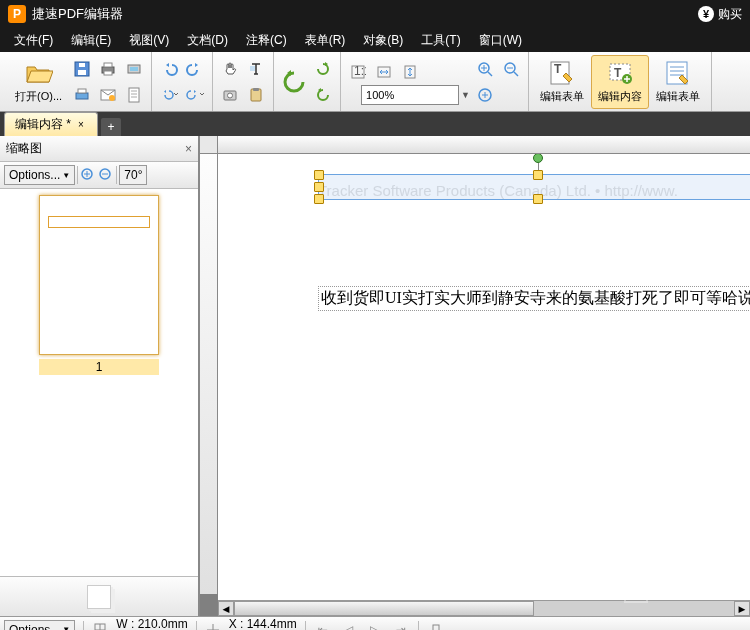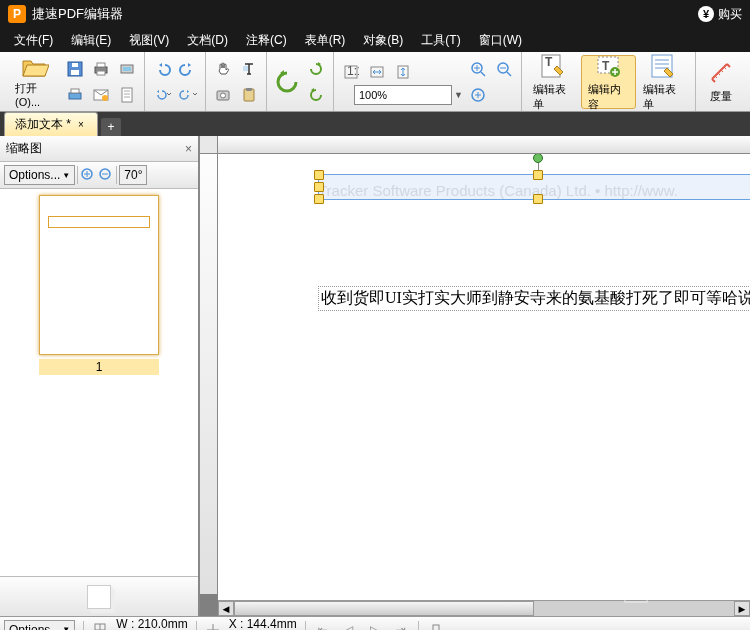--- a/index.html
+++ b/index.html
@@ -330,36 +330,25 @@
             <rect x="3" y="3" width="20" height="22" fill="#fff" stroke="#6a9ad0"></rect>
             <path d="M6 8h14M6 12h14M6 16h14" stroke="#6a9ad0"></path>
             <path d="M18 16l6 6-3 3-6-6z" fill="#f5c040" stroke="#b08020"></path>
           </svg>
         </span>
       <span class="lbl">编辑表单</span>
     </div>
   </div>
 
 
-  <div class="group" style="border-right:none">
-    <div class="big-btn">
-      <span class="ic">
-          <svg width="28" height="28">
-            <path d="M5 20L20 5M5 20l3 3M20 5l3 3" stroke="#e05a4a" stroke-width="2"></path>
-            <path d="M8 17l2 2M11 14l2 2M14 11l2 2M17 8l2 2" stroke="#e05a4a"></path>
-          </svg>
-        </span>
-      <span class="lbl">度量</span>
-    </div>
-  </div>
 </div>
 
 <div class="tabstrip">
   <div class="tab">
-    <span>添加文本 *</span>
+    <span>编辑内容 *</span>
     <span class="close">×</span>
   </div>
   <div class="add-tab">+</div>
 </div>
 
 <div class="workspace">
   <div class="sidebar">
     <div class="header">
       <span>缩略图</span>
       <span class="close-x">×</span>

